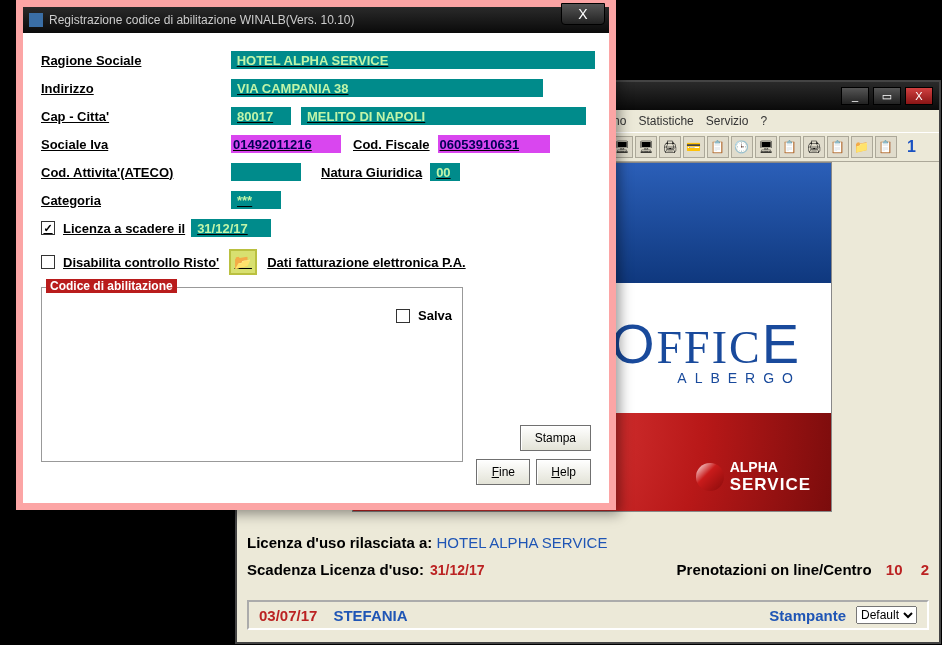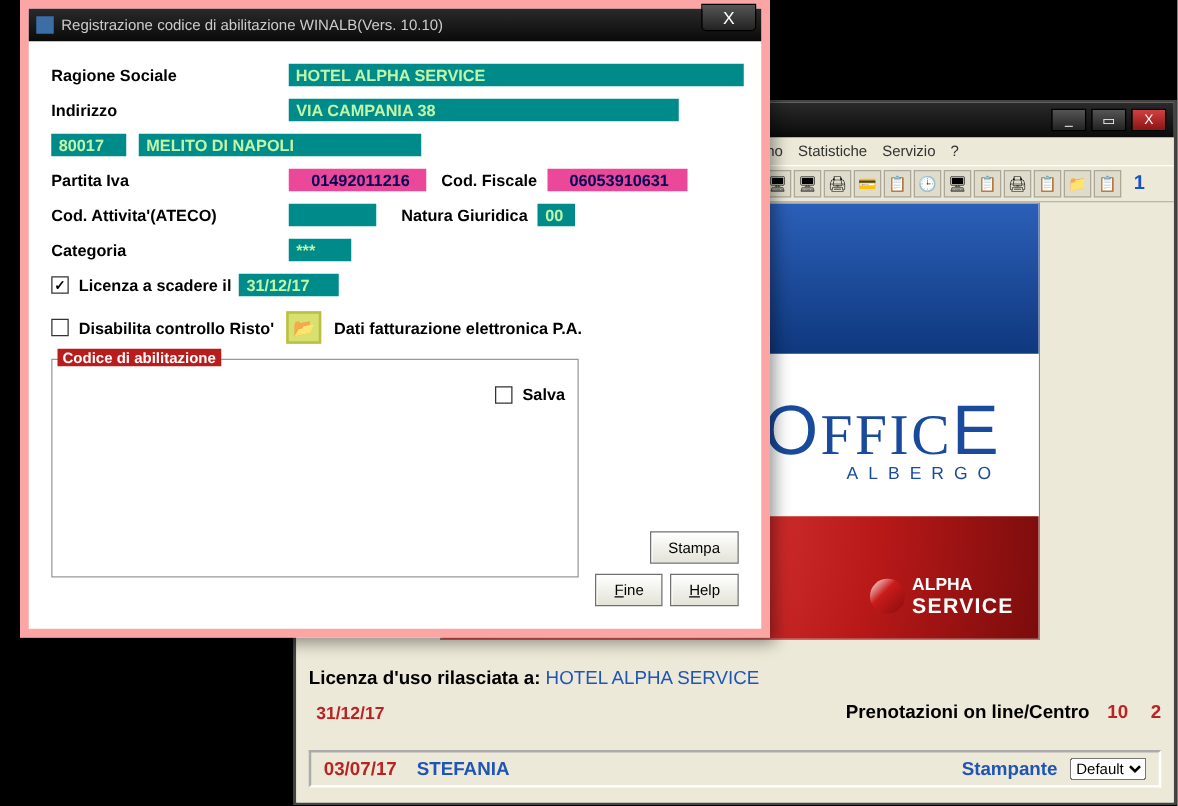--- a/index.html
+++ b/index.html
@@ -44,26 +44,26 @@
     .footer-bar .user { color: #1f55b5; margin-left: 16px; }
     .footer-bar .printlbl { margin-left: auto; color: #1f55b5; }
     .footer-bar select { margin-left: 10px; font-size: 12px; }
 
     
     .dialog { position: absolute; top: 0; left: 16px; width: 600px; height: 510px; background: #fff; border: 7px solid #fca5a5; box-shadow: 4px 4px 12px rgba(0,0,0,0.4); z-index: 10; }
     .dlg-titlebar { height: 26px; background: linear-gradient(to bottom, #2a2a2a, #0a0a0a); color: #ccc; display: flex; align-items: center; padding-left: 6px; font-size: 12px; position: relative; }
     .dlg-titlebar .icon { width: 14px; height: 14px; background: #3a6ea5; margin-right: 6px; }
     .dlg-close { position: absolute; right: 4px; top: -4px; width: 44px; height: 22px; background: linear-gradient(to bottom,#555,#222); border: 1px solid #000; color: #fff; display: flex; align-items: center; justify-content: center; font-size: 14px; cursor: pointer; border-radius: 0 0 4px 4px;}
 
-    .dlg-body { padding: 18px 14px 10px 18px; font-family: "Courier New", monospace; font-size: 13px; font-weight: bold; color: #000; }
+    .dlg-body { padding: 18px 14px 10px 18px; font-family: "Courier New", monospace; font-size: 13px; font-weight: bold; color: #000; text-decoration: underline; }
     .row { display: flex; align-items: center; margin-bottom: 10px; }
     .lbl { width: 190px; }
     .tealbox { background: #008b8b; color: #fff; padding: 1px 6px; height: 18px; display: inline-flex; align-items: center; }
     .tealbox.val { color: #c0f5a9; }
-    .yellowbox { background: #ec4899; color: #005; padding: 1px 18px; height: 18px; display: inline-flex; align-items: center; }
+    .yellowbox { background: #d946ef; color: #005; padding: 1px 2px; height: 18px; display: inline-flex; align-items: center; }
     .gap { width: 10px; }
 
     .chkrow { display: flex; align-items: center; margin-bottom: 12px; }
     .chk { width: 14px; height: 14px; border: 1px solid #333; background: #fff; margin-right: 8px; display: flex; align-items: center; justify-content: center; font-size: 11px; cursor: pointer; }
     .chk.checked::after { content: "✓"; color: #000; }
 
     .folder-btn { width: 28px; height: 26px; background: #d8e070; border: 2px solid #bac040; display: flex; align-items: center; justify-content: center; margin: 0 10px; cursor: pointer; }
     .folder-btn span { font-size: 14px; }
 
     .group { position: relative; width: 422px; height: 175px; border: 1px solid #999; margin-top: 4px; }
@@ -125,20 +125,21 @@
         </div>
       </div>
     </div>
 
     <div class="lic-info">
       <div class="lic-line1">
         <span>Licenza d'uso rilasciata a:</span>
         <span class="val">HOTEL ALPHA SERVICE</span>
       </div>
       <div class="lic-line2">
+        <span>Scadenza Licenza d'uso:</span>
         <span class="val">31/12/17</span>
         <span class="preno">
           <span>Prenotazioni on line/Centro</span>
           <span class="n1">10</span>
           <span class="n2">2</span>
         </span>
       </div>
     </div>
 
     <div class="footer-bar">
@@ -164,27 +165,28 @@
       <span class="lbl">Ragione Sociale</span>
       <span class="tealbox val" style="width:365px;">HOTEL ALPHA SERVICE</span>
     </div>
 
     <div class="row">
       <span class="lbl">Indirizzo</span>
       <span class="tealbox val" style="width:312px;">VIA CAMPANIA 38</span>
     </div>
 
     <div class="row">
+      <span class="lbl">Cap - Citta'</span>
       <span class="tealbox val" style="width:60px;">80017</span>
       <span class="gap"></span>
-      <span class="tealbox val" style="width:226px;">MELITO DI NAPOLI</span>
-    </div>
-
-    <div class="row">
-      <span class="lbl">Partita Iva</span>
+      <span class="tealbox val" style="width:285px;">MELITO DI NAPOLI</span>
+    </div>
+
+    <div class="row">
+      <span class="lbl">Sociale Iva</span>
       <span class="yellowbox" style="width:110px;">01492011216</span>
       <span style="width:12px;"></span>
       <span>Cod. Fiscale</span>
       <span style="width:8px;"></span>
       <span class="yellowbox" style="width:112px;">06053910631</span>
     </div>
 
     <div class="row">
       <span class="lbl">Cod. Attivita'(ATECO)</span>
       <span class="tealbox" style="width:70px;"> </span>

